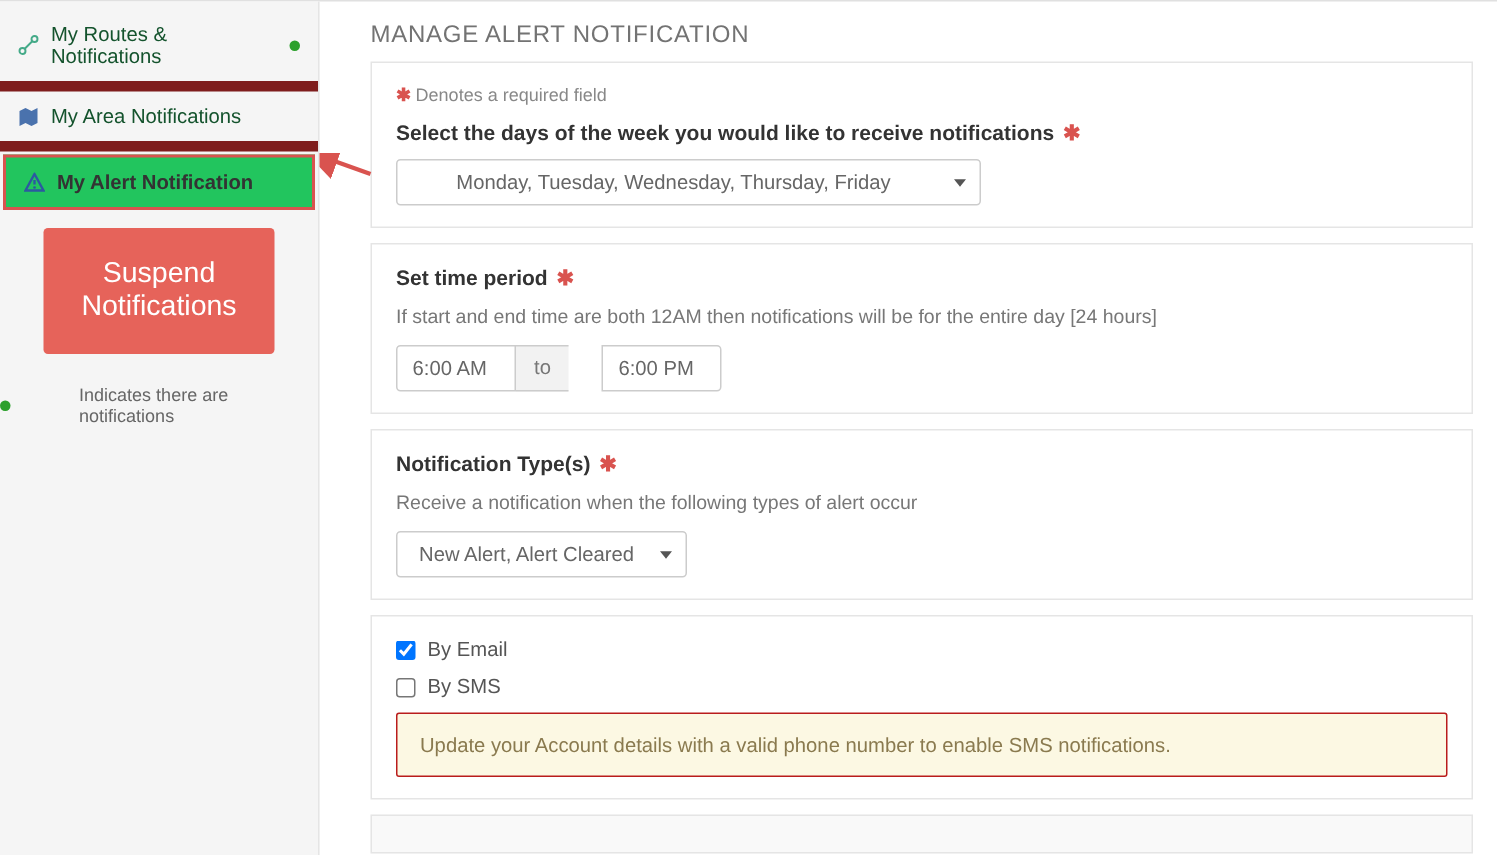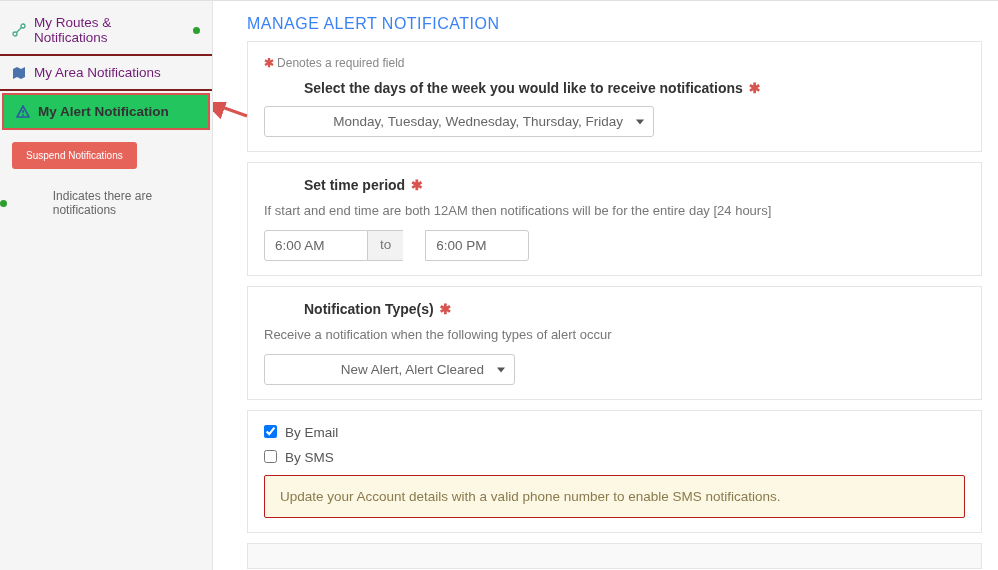--- a/index.html
+++ b/index.html
@@ -1,55 +1,55 @@
 <!DOCTYPE html>
 <html><head>
   <meta charset="utf-8">
   <style>
     * { box-sizing: border-box; margin: 0; padding: 0; }
     body { font-family: "Segoe UI", Arial, sans-serif; font-size: 14px; background: #fff; color: #333; }
     .app { display: flex; width: 998px; height: 570px; border-top: 1px solid #e0e0e0; }
     
     
     .sidebar { width: 213px; background: #f5f5f5; padding-top: 5px; border-right: 1px solid #e5e5e5; }
-    .sidebar-item { display: flex; align-items: center; padding: 9px 12px; cursor: pointer; color: #701a75; font-size: 13.5px; border-bottom: 2px solid #7f1d1d; }
+    .sidebar-item { display: flex; align-items: center; padding: 9px 12px; cursor: pointer; color: #14532d; font-size: 13.5px; border-bottom: 7px solid #7f1d1d; }
     .sidebar-item.active { border: 2px solid #d9534f; background: #22c55e; font-weight: 700; color: #333; margin: 2px; }
     .sidebar-item .sicon { margin-right: 8px; display: inline-flex; }
     .sidebar-item .dot { width: 7px; height: 7px; border-radius: 50%; background: #2ca02c; margin-left: 6px; }
-    .btn-suspend { background: #e6635a; color: #fff; border: none; border-radius: 3px; padding: 8px 14px; margin: 10px 12px; font-size: 10px; cursor: pointer; }
+    .btn-suspend { background: #e6635a; color: #fff; border: none; border-radius: 3px; padding: 20px 14px; margin: 10px 29px; font-size: 19px; cursor: pointer; }
     .legend { display: flex; align-items: center; font-size: 12px; color: #666; padding: 10px 0; gap: 40px; }
     .legend .ldot { width: 7px; height: 7px; border-radius: 50%; background: #2ca02c; margin-right: 6px; }
     
     
     .arrow { position: absolute; left: 213px; top: 102px; pointer-events: none; z-index: 5; }
     .stage { position: relative; display: flex; width: 998px; }
     
     
     .main { flex: 1; padding: 8px 16px 16px 34px; }
-    .page-title { font-size: 16px; color: #3b82f6; letter-spacing: 0.5px; margin: 6px 0 8px 0; font-weight: 400; }
+    .page-title { font-size: 16px; color: #737373; letter-spacing: 0.5px; margin: 6px 0 8px 0; font-weight: 400; }
     
     .panel { border: 1px solid #e5e5e5; padding: 14px 16px; margin-bottom: 10px; background: #fff; }
     .req-note { font-size: 12px; color: #888; margin-bottom: 10px; }
     .req-note .ast { color: #d9534f; font-weight: 700; margin-right: 3px; }
-    .field-label { font-size: 14px; color: #333; font-weight: 700; margin-bottom: 10px; margin-left: 40px; }
+    .field-label { font-size: 14px; color: #333; font-weight: 700; margin-bottom: 10px; }
     .field-label .ast { color: #d9534f; margin-left: 2px; font-weight: 700; }
     .helper { font-size: 13px; color: #777; margin-bottom: 12px; }
     
     .select-wrap { position: relative; width: 390px; }
-    .select-wrap.narrow { width: 251px; }
-    .faux-select { width: 100%; border: 1px solid #ccc; border-radius: 3px; padding: 7px 30px 7px 10px; font-size: 13.5px; color: #666; background: #fff; cursor: pointer; text-align: right; }
+    .select-wrap.narrow { width: 194px; }
+    .faux-select { width: 100%; border: 1px solid #ccc; border-radius: 3px; padding: 7px 30px 7px 10px; font-size: 13.5px; color: #666; background: #fff; cursor: pointer; text-align: center; }
     .faux-select .caret { position: absolute; right: 10px; top: 50%; transform: translateY(-50%); border-left: 4px solid transparent; border-right: 4px solid transparent; border-top: 5px solid #555; }
     
     .time-row { display: flex; }
-    .time-input { width: 104px; border: 1px solid #ccc; padding: 7px 10px; font-size: 13.5px; color: #666; }
+    .time-input { width: 80px; border: 1px solid #ccc; padding: 7px 10px; font-size: 13.5px; color: #666; }
     .time-input.left { border-radius: 3px 0 0 3px; }
     .time-input.right { border-radius: 0 3px 3px 0; margin-left: 22px; }
     .time-to { border-top: 1px solid #ccc; border-bottom: 1px solid #ccc; background: #f2f2f2; padding: 6px 12px; font-size: 13.5px; color: #777; }
     
-    .check-row { display: flex; align-items: flex-start; margin-bottom: 10px; }
+    .check-row { display: flex; align-items: flex-end; margin-bottom: 10px; }
     .check-row input { margin-right: 8px; }
     .check-row label { font-size: 13.5px; color: #555; }
     
     .note-box { background: #fcf8e3; border: 1px solid #b91c1c; color: #8a7a4f; padding: 13px 15px; font-size: 13.5px; border-radius: 2px; margin-top: 4px; }
     
     .footer-panel { background: #f9f9f9; border: 1px solid #e5e5e5; padding: 12px 16px; }
   </style>
 </head>
 <body>
 

